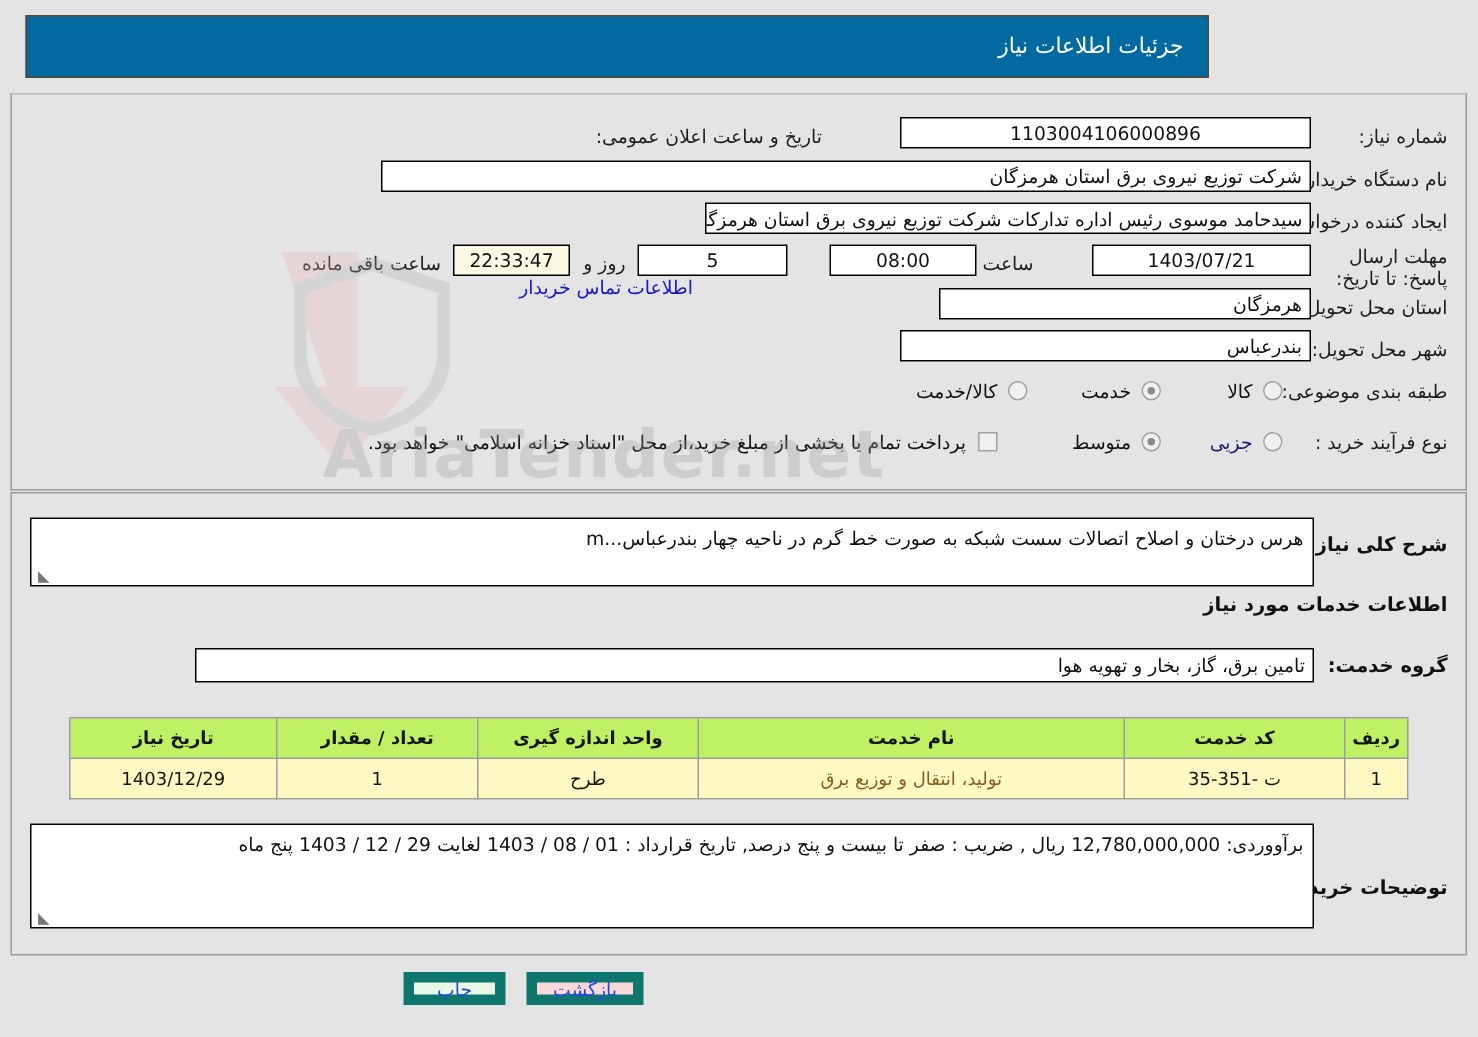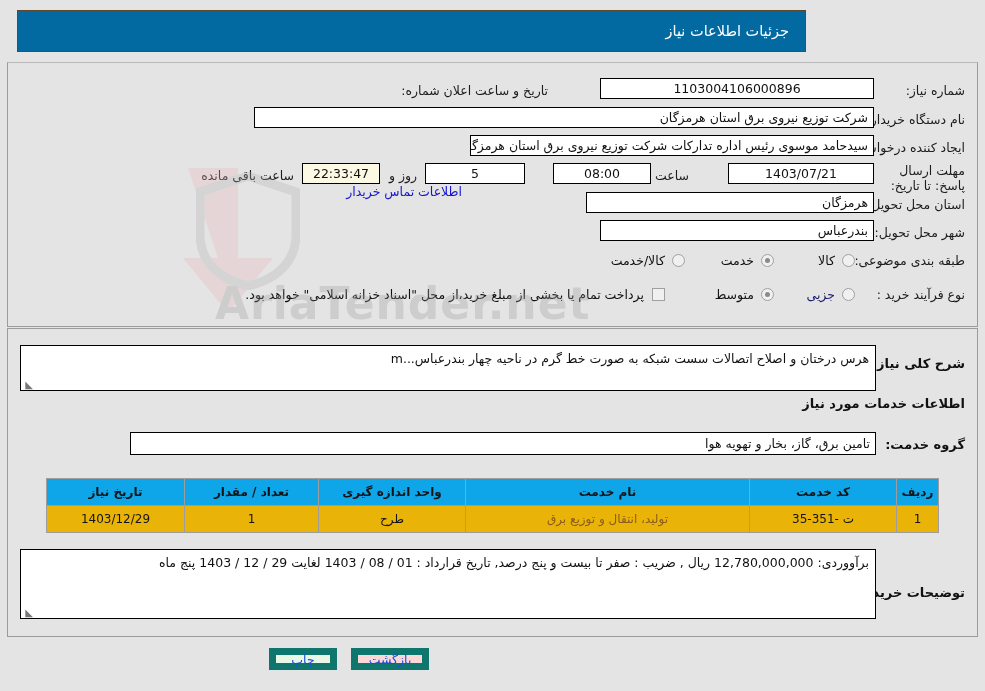--- a/index.html
+++ b/index.html
@@ -179,30 +179,30 @@
   
   .tbl {
     position: absolute;
     left: 46px;
     top: 478px;
     width: 893px;
     border-collapse: collapse;
     font-size: 12px;
   }
   .tbl th {
-    background: #0ea5e9;
+    background: #bef264;
     border: 1px solid #9d9d9d;
     height: 26px;
     font-weight: bold;
     color: #151515;
     font-size: 12px;
     padding: 0 4px;
   }
   .tbl td {
-    background: #eab308;
+    background: #fef9c3;
     border: 1px solid #9d9d9d;
     height: 26px;
     text-align: center;
     color: #151515;
     padding: 0 4px;
   }
   .tbl td.svc { color: #8a5c1d; }
 
   
   .btn {
@@ -267,40 +267,40 @@
       <path d="M52 4 L100 20 L100 62 C100 92 78 108 52 114 C26 108 4 92 4 62 L4 20 Z" fill="none" stroke="#b0b0b0" stroke-width="9"></path>
     </svg>
     <span class="wm-txt">AriaTender.net</span>
   </div>
 
   <div class="formbox">
 
     <span class="lbl" style="right:12px; top:20px;">شماره نیاز:</span>
     <div class="fld center" style="right:103px; top:15px; width:274px;">1103004106000896</div>
 
-    <span class="lbl" style="right:429px; top:20px;">تاریخ و ساعت اعلان شماره:</span>
+    <span class="lbl" style="right:429px; top:20px;">تاریخ و ساعت اعلان عمومی:</span>
 
     <span class="lbl" style="right:12px; top:49px;">نام دستگاه خریدار:</span>
     <div class="fld right" style="right:103px; top:44px; width:620px;">شرکت توزیع نیروی برق استان هرمزگان</div>
 
     <span class="lbl" style="right:12px; top:77px;">ایجاد کننده درخواست:</span>
     <div class="fld right" style="right:103px; top:72px; width:404px;">سیدحامد موسوی رئیس اداره تدارکات شرکت توزیع نیروی برق استان هرمزگان</div>
     <span class="link" style="right:515px; top:77px;margin-top:44px;">اطلاعات تماس خریدار</span>
 
     <span class="lbl" style="right:12px; top:100px; width:86px; white-space:normal;">مهلت ارسال پاسخ: تا تاریخ:</span>
     <div class="fld center" style="right:103px; top:100px; width:146px;">1403/07/21</div>
     <span class="lbl" style="right:288px; top:105px;">ساعت</span>
     <div class="fld center" style="right:326px; top:100px; width:98px;">08:00</div>
     <div class="fld center" style="right:452px; top:100px; width:100px;">5</div>
     <span class="lbl" style="right:560px; top:105px;">روز و</span>
     <div class="fld cream center" style="right:597px; top:100px; width:78px;">22:33:47</div>
     <span class="lbl" style="right:683px; top:105px;">ساعت باقی مانده</span>
 
     <span class="lbl" style="right:12px; top:134px;">استان محل تحویل:</span>
-    <div class="fld right" style="right:103px; top:129px; width:288px;padding-left:48px;">هرمزگان</div>
+    <div class="fld right" style="right:103px; top:129px; width:248px;padding-left:48px;">هرمزگان</div>
 
     <span class="lbl" style="right:12px; top:162px;">شهر محل تحویل:</span>
     <div class="fld right" style="right:103px; top:157px; width:274px;">بندرعباس</div>
 
     <span class="lbl" style="right:12px; top:190px;margin-left:44px;">طبقه بندی موضوعی:</span>
     <div class="radio" style="right:122px; top:191px;"></div>
     <span class="radiolbl" style="right:142px; top:190px;">کالا</span>
     <div class="radio on" style="right:203px; top:191px;"></div>
     <span class="radiolbl" style="right:223px; top:190px;">خدمت</span>
     <div class="radio" style="right:292px; top:191px;"></div>

